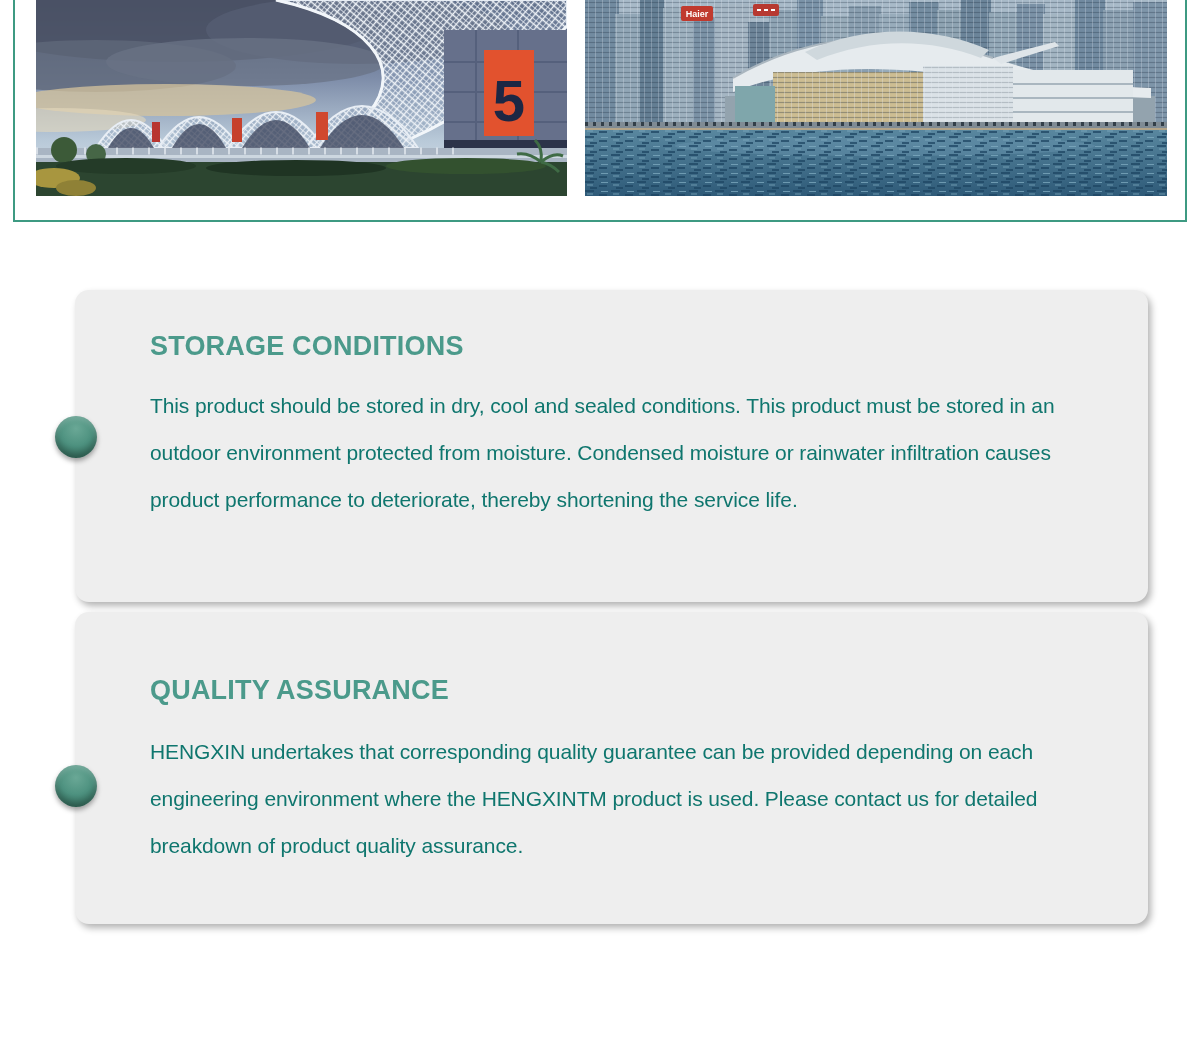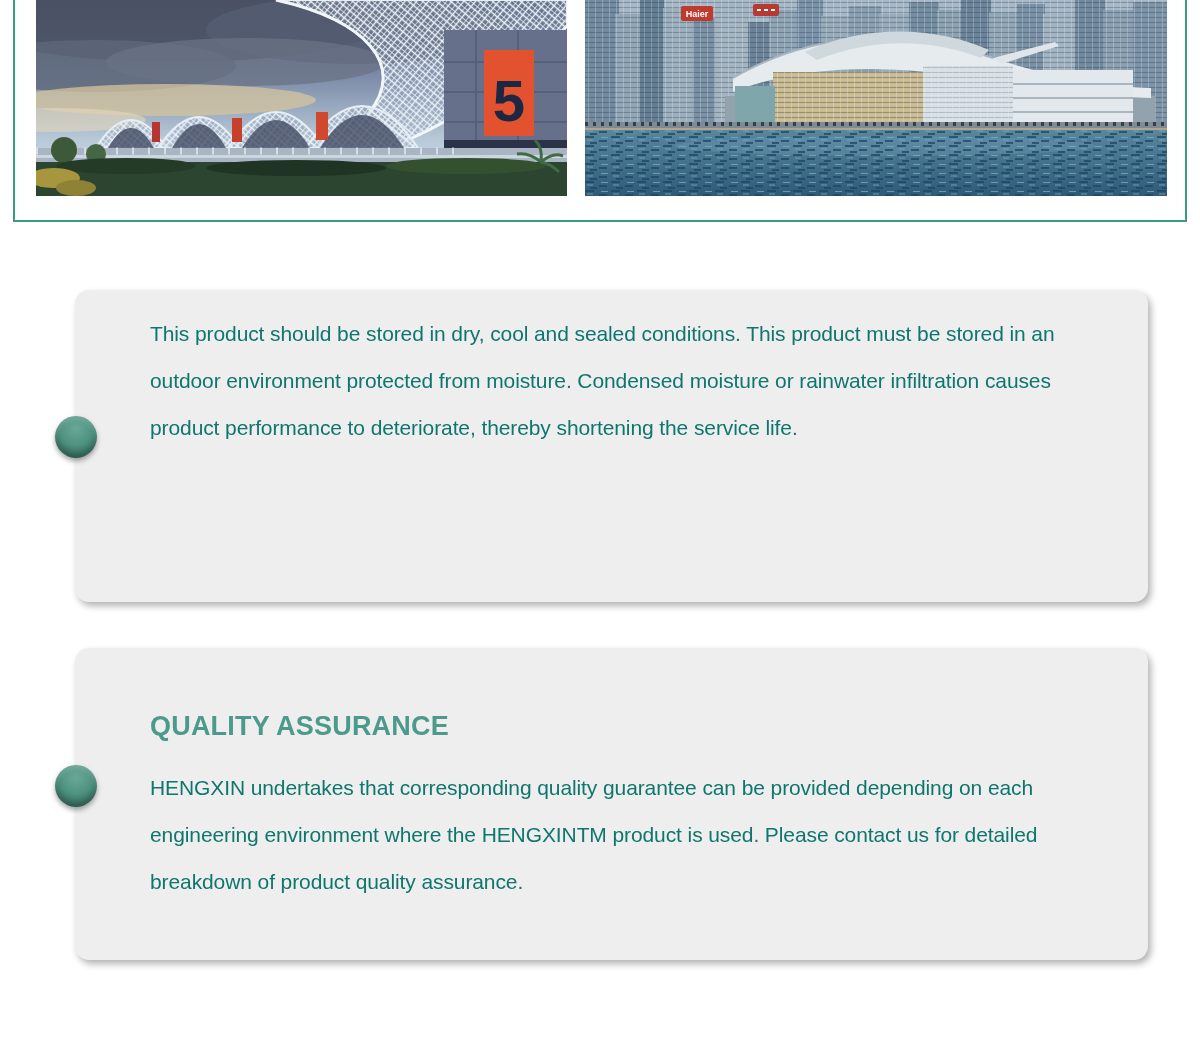--- a/index.html
+++ b/index.html
@@ -15,21 +15,21 @@
   .photo{position:absolute;top:0;height:196px;display:block;}
   .photo.p1{left:21px;width:531px;}
   .photo.p2{left:570px;width:582px;}
   svg text{font-family:"Liberation Sans","DejaVu Sans",sans-serif;}
   
   .card{
     position:absolute;left:75px;width:1073px;height:312px;background:#eeeeee;
     border-radius:14px;box-shadow:3px 4px 7px rgba(0,0,0,0.30);box-sizing:border-box;
   }
   .card.c1{top:290px;}
-  .card.c2{top:648px;}
+  .card.c2{top:612px;}
   .card h2{
     margin:0;padding:0 0 0 75px;font-size:27px;font-weight:bold;
     color:#4b9a8b;letter-spacing:0.2px;line-height:32px;
   }
   .c1 h2{padding-top:40px;}
   .c2 h2{padding-top:62px;}
   .card p{
     margin:0;padding:0 48px 0 75px;font-size:21px;line-height:47px;
     color:#0f766e;letter-spacing:-0.1px;
   }
@@ -177,20 +177,21 @@
     <rect x="0" y="122" width="582" height="8" fill="#7f8b94"></rect>
     <line x1="0" y1="124" x2="582" y2="124" stroke="#333f49" stroke-width="4" stroke-dasharray="3 5"></line>
     <rect x="0" y="128" width="582" height="4" fill="#b3a488"></rect>
     <rect x="0" y="130" width="582" height="66" fill="url(#sea2)"></rect>
     <ellipse cx="300" cy="146" rx="210" ry="10" fill="#6f9cb4" opacity="0.35"></ellipse>
     <rect x="0" y="130" width="582" height="66" fill="url(#ripple)" opacity="0.75"></rect>
   </svg>
 </div>
 
 <div class="card c1">
+  <h2>STORAGE CONDITIONS</h2>
   <p>This product should be stored in dry, cool and sealed conditions. This product must be stored in an outdoor environment protected from moisture. Condensed moisture or rainwater infiltration causes product performance to deteriorate, thereby shortening the service life.</p>
 </div>
 <div class="sphere s1"></div>
 
 <div class="card c2">
   <h2>QUALITY ASSURANCE</h2>
   <p>HENGXIN undertakes that corresponding quality guarantee can be provided depending on each engineering environment where the HENGXINTM product is used. Please contact us for detailed breakdown of product quality assurance.</p>
 </div>
 <div class="sphere s2"></div>
 

